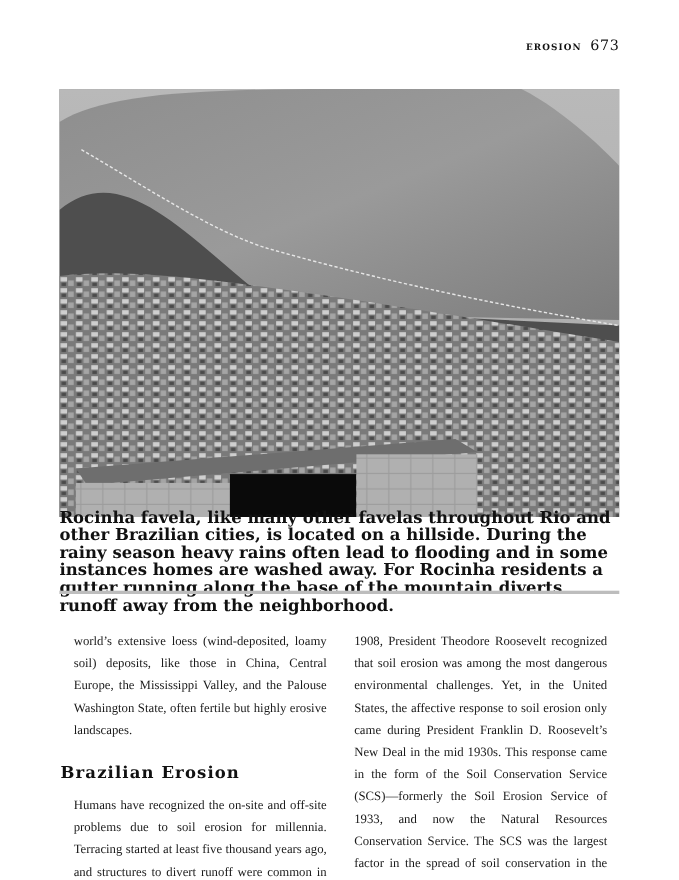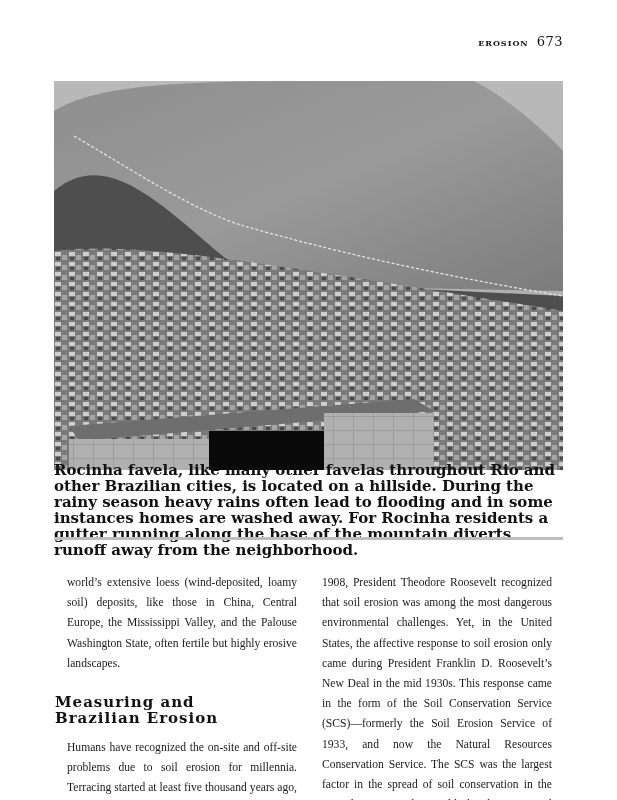--- a/index.html
+++ b/index.html
@@ -79,21 +79,20 @@
     <rect x="270" y="332" width="110" height="57" fill="url(#blocks)"></rect>
   </svg>
 </div>
 
 <div class="caption">Rocinha favela, like many other favelas throughout Rio and other Brazilian cities, is located on a hillside. During the rainy season heavy rains often lead to flooding and in some instances homes are washed away. For Rocinha residents a gutter running along the base of the mountain diverts runoff away from the neighborhood.</div>
 <div class="caption-rule"></div>
 
 <div class="col col-left">
   <p>world’s extensive loess (wind-deposited, loamy soil) deposits, like those in China, Central Europe, the Mississippi Valley, and the Palouse Washington State, often fertile but highly erosive landscapes.</p>
   <div class="subhead">
-    <div>Measuring and</div>
     <div>Brazilian Erosion</div>
   </div>
   <p>Humans have recognized the on-site and off-site problems due to soil erosion for millennia. Terracing started at least five thousand years ago, and structures to divert runoff were common in many ancient societies. Yet, it was not until the early twentieth century that policymakers and scientists recognized the need to predict soil erosion. In</p>
 </div>
 
 <div class="col col-right">
   <p>1908, President Theodore Roosevelt recognized that soil erosion was among the most dangerous environmental challenges. Yet, in the United States, the affective response to soil erosion only came during President Franklin D. Roosevelt’s New Deal in the mid 1930s. This response came in the form of the Soil Conservation Service (SCS)—formerly the Soil Erosion Service of 1933, and now the Natural Resources Conservation Service. The SCS was the largest factor in the spread of soil conservation in the United States, made possible by the New Deal and enthusiastically championed by H. H. Bennett, the first and most prominent director of the service. The New Deal spread the word about erosion and</p>
 </div>
 
 </body></html>

